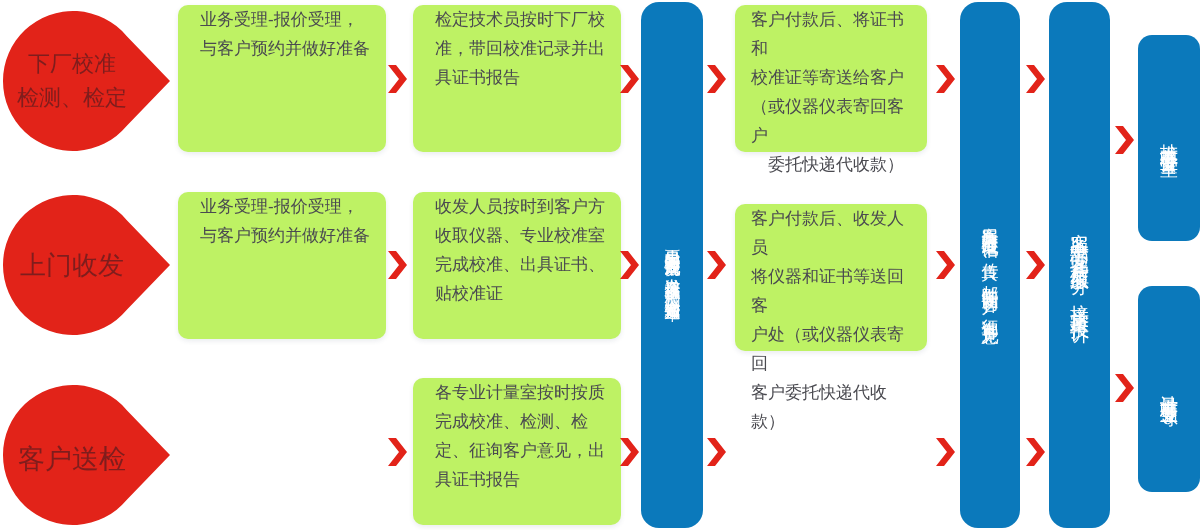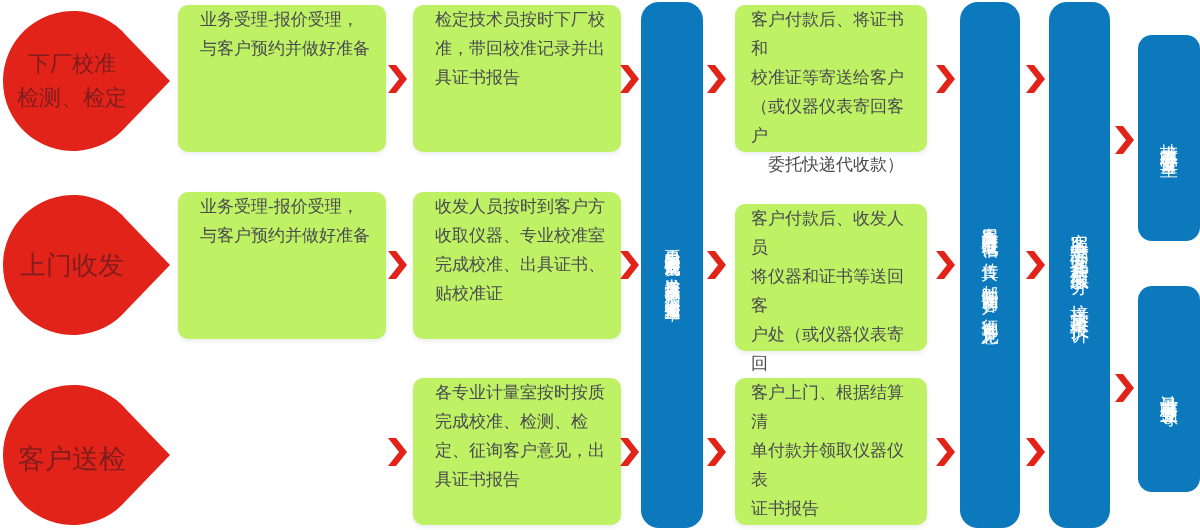--- a/index.html
+++ b/index.html
@@ -89,25 +89,20 @@
 户处（或仪器仪表寄回
 客户委托快递代收款）</div>
   </div>
 
   <div class="step" style="left:413px;top:378px;width:208px;height:147px">
     <div class="txt">各专业计量室按时按质
 完成校准、检测、检
 定、征询客户意见，出
 具证书报告</div>
   </div>
-  <div class="step" style="left:735px;top:378px;width:192px;height:147px">
-    <div class="txt" style="padding-left:16px">客户上门、根据结算清
-单付款并领取仪器仪表
-证书报告</div>
-  </div>
 
   <div class="pipe" style="left:641px;width:62px">
     <span class="vtext" style="font-size:16px;letter-spacing:1px">更早时间告知客户完成情况，发送仪器校准·检测·检定缴费通知单</span>
   </div>
   <div class="pipe" style="left:960px;width:60px">
     <span class="vtext" style="font-size:17px;letter-spacing:2px">客服中芯通过电话、传真、邮件等回访客户、征询客户意见</span>
   </div>
   <div class="pipe" style="left:1049px;width:61px">
     <span class="vtext" style="font-size:19px;letter-spacing:4px">客服中芯受理客户后续服务、接受质量投诉</span>
   </div>

